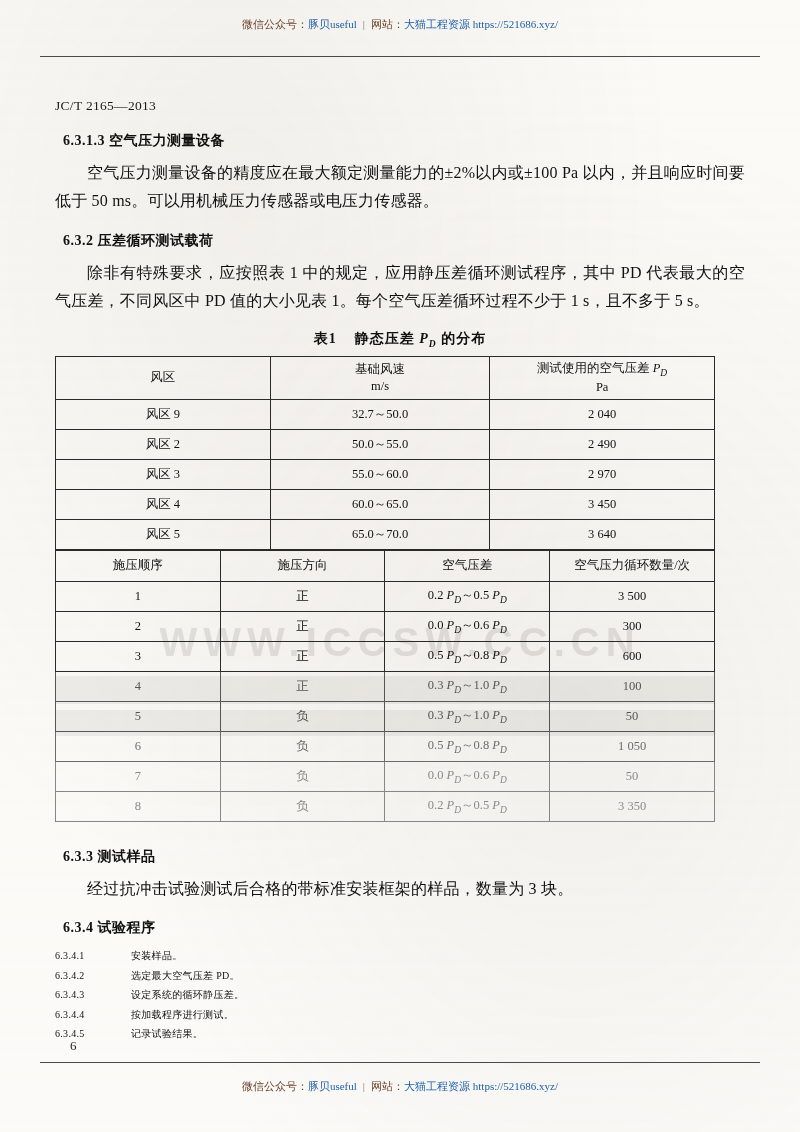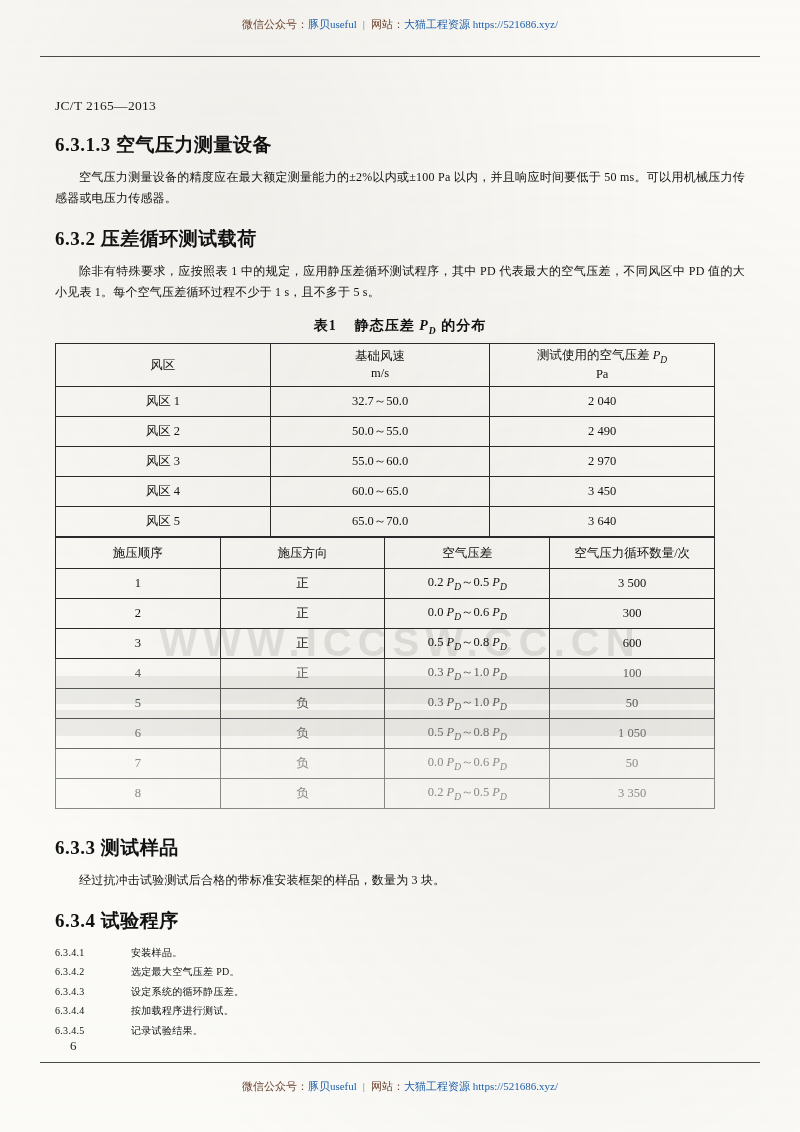--- a/index.html
+++ b/index.html
@@ -89,27 +89,27 @@
   }
   .doc-id {
     font-size: 13.5px;
     font-family: "Liberation Serif", serif;
     letter-spacing: 0.3px;
     margin-bottom: 18px;
     color: #1b1b1b;
     margin-top: 20px;
   }
   h3.sec {
-    font-size: 19px;
+    font-size: 14px;
     font-weight: bold;
-    margin: 16px 0 9px 0;
+    margin: 16px 0 9px 8px;
     letter-spacing: 0.5px;
   }
   p.body {
-    font-size: 12px;
+    font-size: 16px;
     line-height: 1.78;
     margin: 0 0 8px 0;
     text-indent: 2em;
     text-align: justify;
     letter-spacing: 0.2px;
   }
   .tbl-title {
     text-align: center;
     font-size: 14px;
     font-weight: bold;
@@ -205,21 +205,21 @@
             <span class="small-line">m/s</span>
           </th>
           <th style="width:225px">
             <span class="small-line">测试使用的空气压差 <span class="ital">P</span><span class="sub">D</span></span>
             <span class="small-line">Pa</span>
           </th>
         </tr>
       </thead>
       <tbody>
         <tr>
-          <td>风区 1</td>
+          <td>风区 9</td>
           <td>32.7～50.0</td>
           <td>2 040</td>
         </tr>
         <tr>
           <td>风区 2</td>
           <td>50.0～55.0</td>
           <td>2 490</td>
         </tr>
         <tr>
           <td>风区 3</td>

